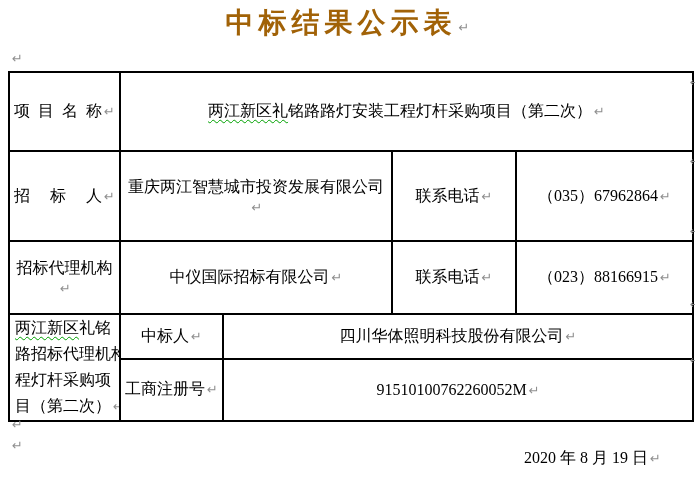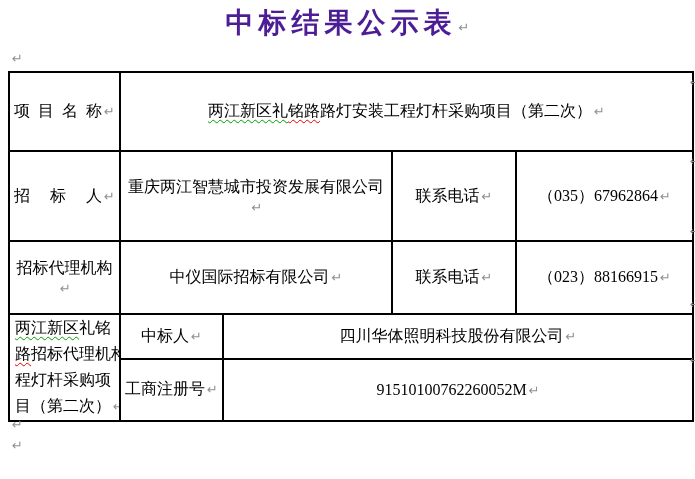--- a/index.html
+++ b/index.html
@@ -12,21 +12,21 @@
   }
   .page { position: relative; width: 695px; height: 479px; }
 
   
   .title-line {
     position: absolute; top: 4px; left: 0; width: 100%;
     text-align: center; height: 38px; line-height: 38px;
     white-space: nowrap;
   }
   .title-text {
-    font-size: 28px; font-weight: bold; letter-spacing: 5px; color: #4c1d95;
+    font-size: 28px; font-weight: bold; letter-spacing: 5px; color: #a16207;
   }
 
   
   .pm {
     color: #8f8f8f; font-size: 13px; font-weight: normal; letter-spacing: 0;
     font-family: "DejaVu Sans", sans-serif;
     padding-left: 2px; vertical-align: baseline;
   }
   .pm-abs { position: absolute; font-size: 13px; line-height: 13px; padding-left: 0; }
   .row-end-mark {
@@ -54,21 +54,21 @@
 
   .project-cell { text-align: left !important; padding-left: 5px !important; }
   .pline { line-height: 26px; white-space: nowrap; }
 
   .sq-green {
     text-decoration: underline; text-decoration-style: wavy;
     text-decoration-color: #00a000; text-decoration-thickness: 1px;
     text-underline-offset: 3px;
   }
   .sq-red {
-    text-decoration: underline; text-decoration-style: wavy;
+    text-decoration-style: wavy;
     text-decoration-color: #ee0000; text-decoration-thickness: 1px;
     text-underline-offset: 3px;
   }
 
   
   .date-line {
     position: absolute; top: 448px; right: 34px;
     font-size: 16px; white-space: nowrap;
   }
 </style>
@@ -127,14 +127,17 @@
 
   <span class="row-end-mark" style="top:77px">↵</span>
   <span class="row-end-mark" style="top:156px">↵</span>
   <span class="row-end-mark" style="top:226px">↵</span>
   <span class="row-end-mark" style="top:299px">↵</span>
   <span class="row-end-mark" style="top:355px">↵</span>
 
   <span class="pm pm-abs" style="left:12px; top:418px;">↵</span>
   <span class="pm pm-abs" style="left:12px; top:439px;">↵</span>
 
+  <div class="date-line">
+    <span>2020 年 8 月 19 日</span><span class="pm">↵</span>
+  </div>
 
 </div>
 
 </body></html>

